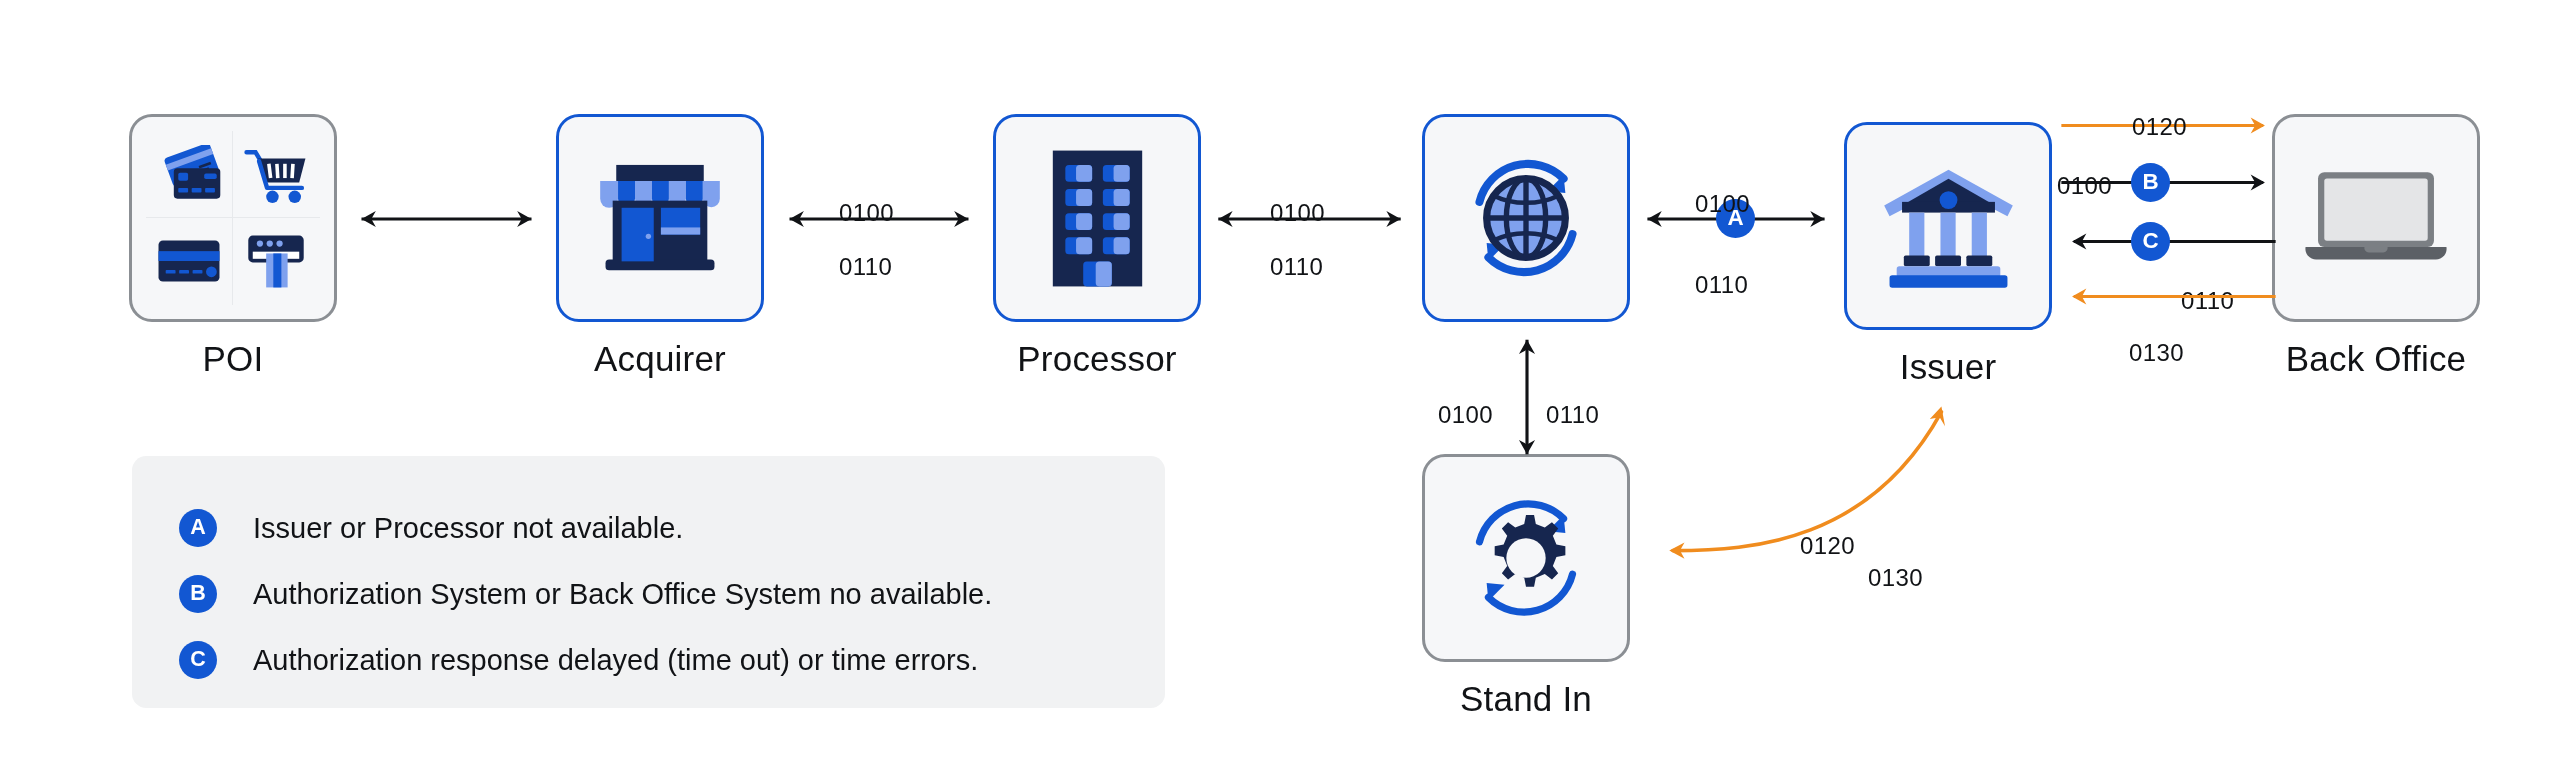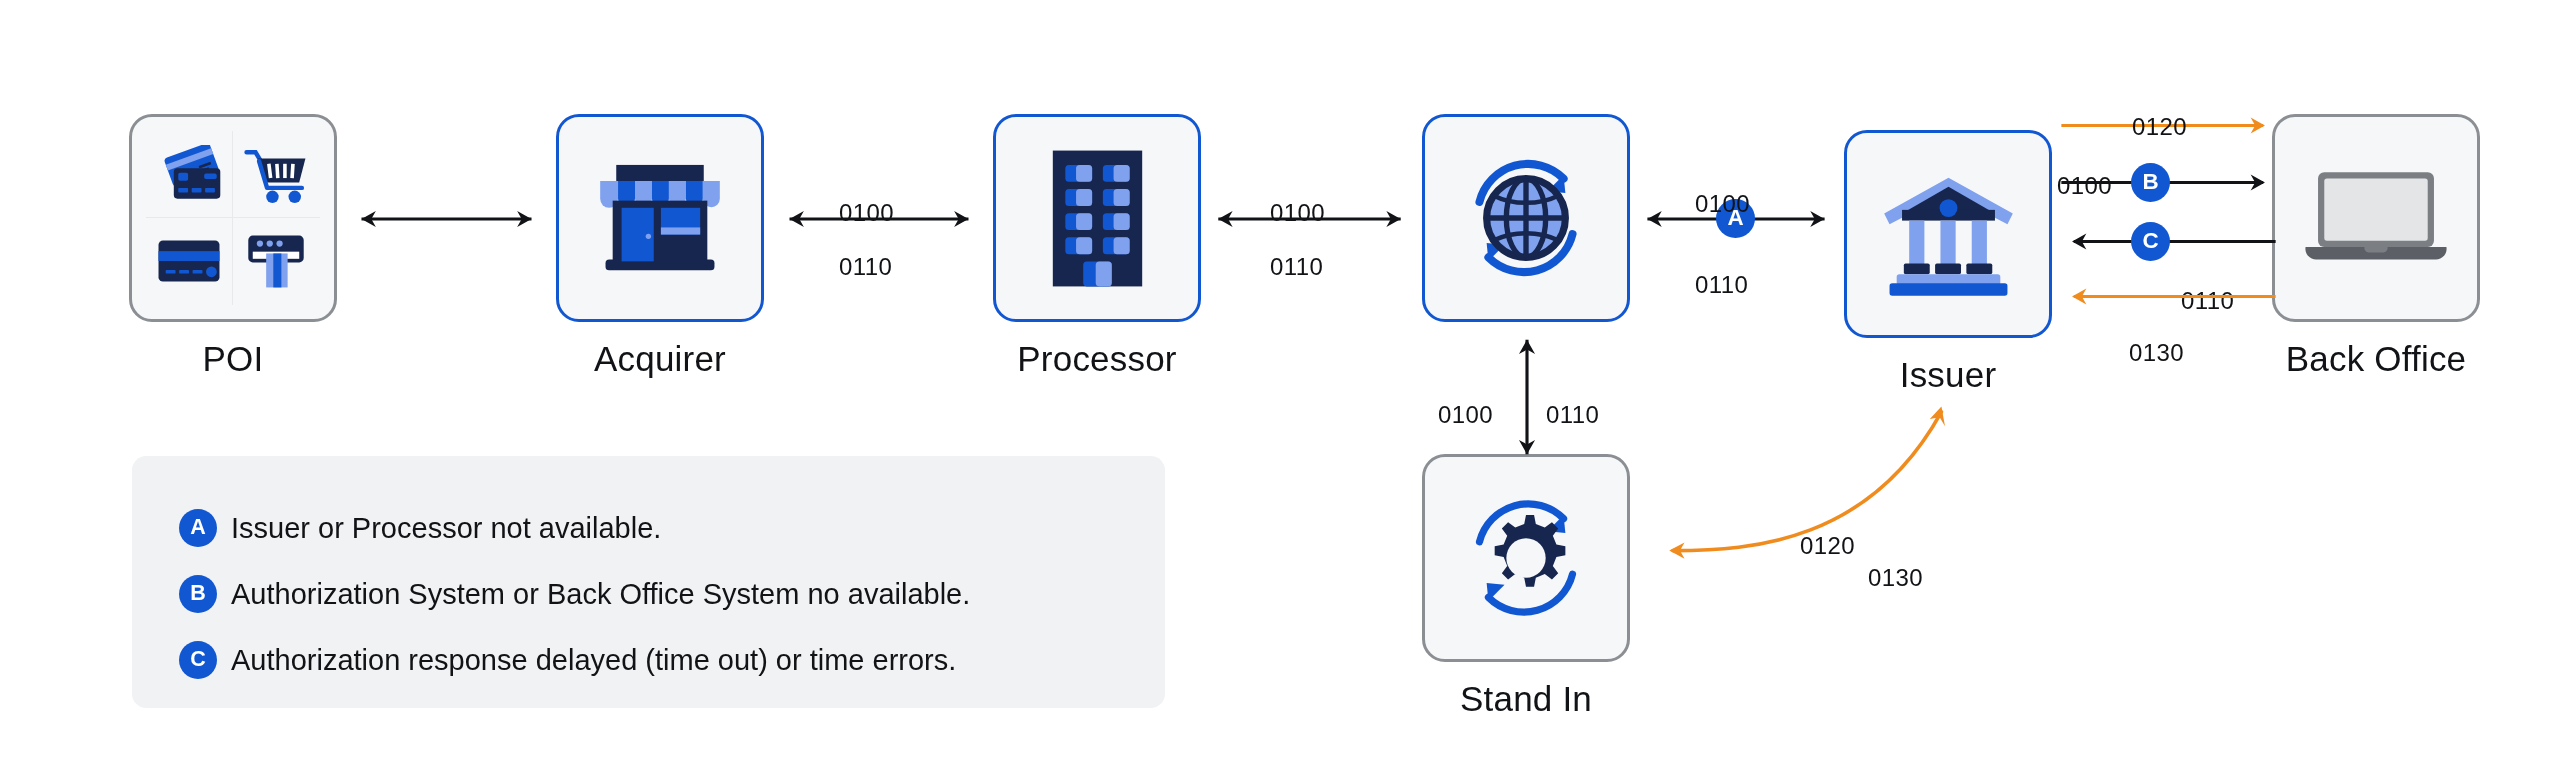--- a/index.html
+++ b/index.html
@@ -84,21 +84,21 @@
     width: 38px; height: 38px;
     border-radius: 50%;
     background: #1257d2;
     color: #fff;
     font-size: 21.5px; font-weight: bold;
     display: flex; align-items: center; justify-content: center;
     flex: 0 0 auto;
     line-height: 1;
   }
   .legend-text {
-    margin-left: 14px;
+    margin-left: 36px;
     font-size: 29px;
     color: #111316;
     white-space: nowrap;
   }
 </style>
 </head>
 <body>
 
 <div id="canvas">
 
@@ -229,21 +229,21 @@
         <ellipse cx="76" cy="76" rx="22" ry="44" fill="none" stroke="#16264f" stroke-width="6"></ellipse>
         <line x1="76" y1="32" x2="76" y2="120" stroke="#16264f" stroke-width="6"></line>
         <line x1="32" y1="76" x2="120" y2="76" stroke="#16264f" stroke-width="6"></line>
         <path d="M40 51 A60 40 0 0 0 112 51" fill="none" stroke="#16264f" stroke-width="5"></path>
         <path d="M40 101 A60 40 0 0 1 112 101" fill="none" stroke="#16264f" stroke-width="5"></path>
       </svg>
     </div>
     <div class="node-label"></div>
   </div>
 
-  <div class="node" style="left:1844px; top:130px;border-radius:31px;">
+  <div class="node" style="left:1844px; top:122px;border-radius:31px;">
     <div class="node-box">
       <svg width="143" height="134" viewBox="0 0 160 150">
         <path d="M80 12 L152 52 L146 64 L80 30 L14 64 L8 52 Z" fill="#7fa1ee"></path>
         <path d="M80 22 L132 52 H28 Z" fill="#16264f"></path>
         <rect x="28" y="48" width="104" height="12" fill="#16264f"></rect>
         <circle cx="80" cy="46" r="10" fill="#1257d2"></circle>
         <rect x="36" y="60" width="17" height="52" fill="#7fa1ee"></rect>
         <rect x="71" y="60" width="17" height="52" fill="#7fa1ee"></rect>
         <rect x="106" y="60" width="17" height="52" fill="#7fa1ee"></rect>
         <rect x="30" y="108" width="29" height="12" rx="2" fill="#16264f"></rect>

